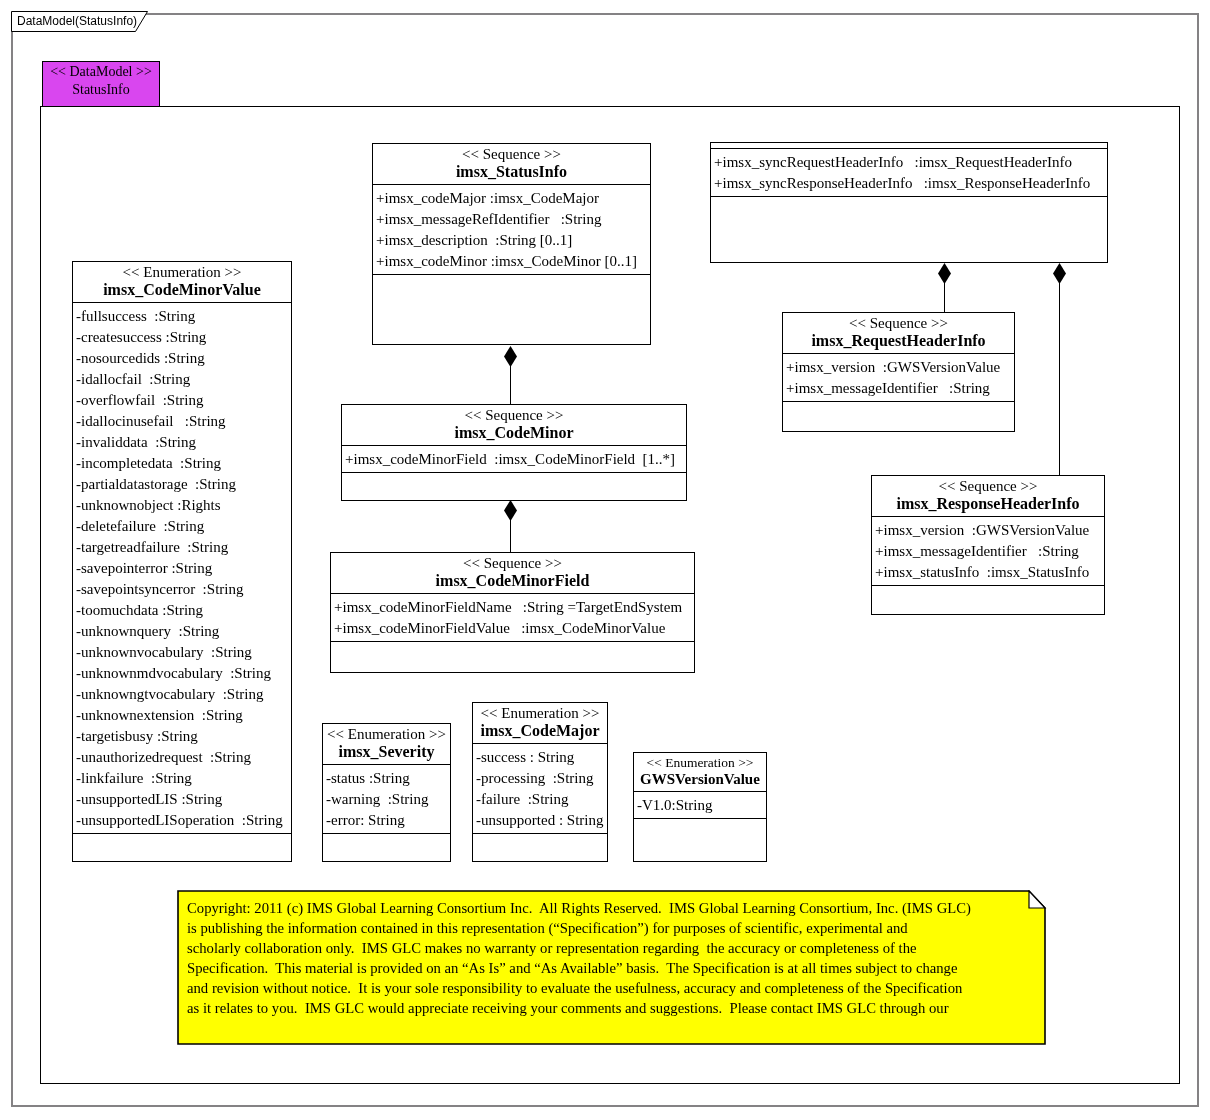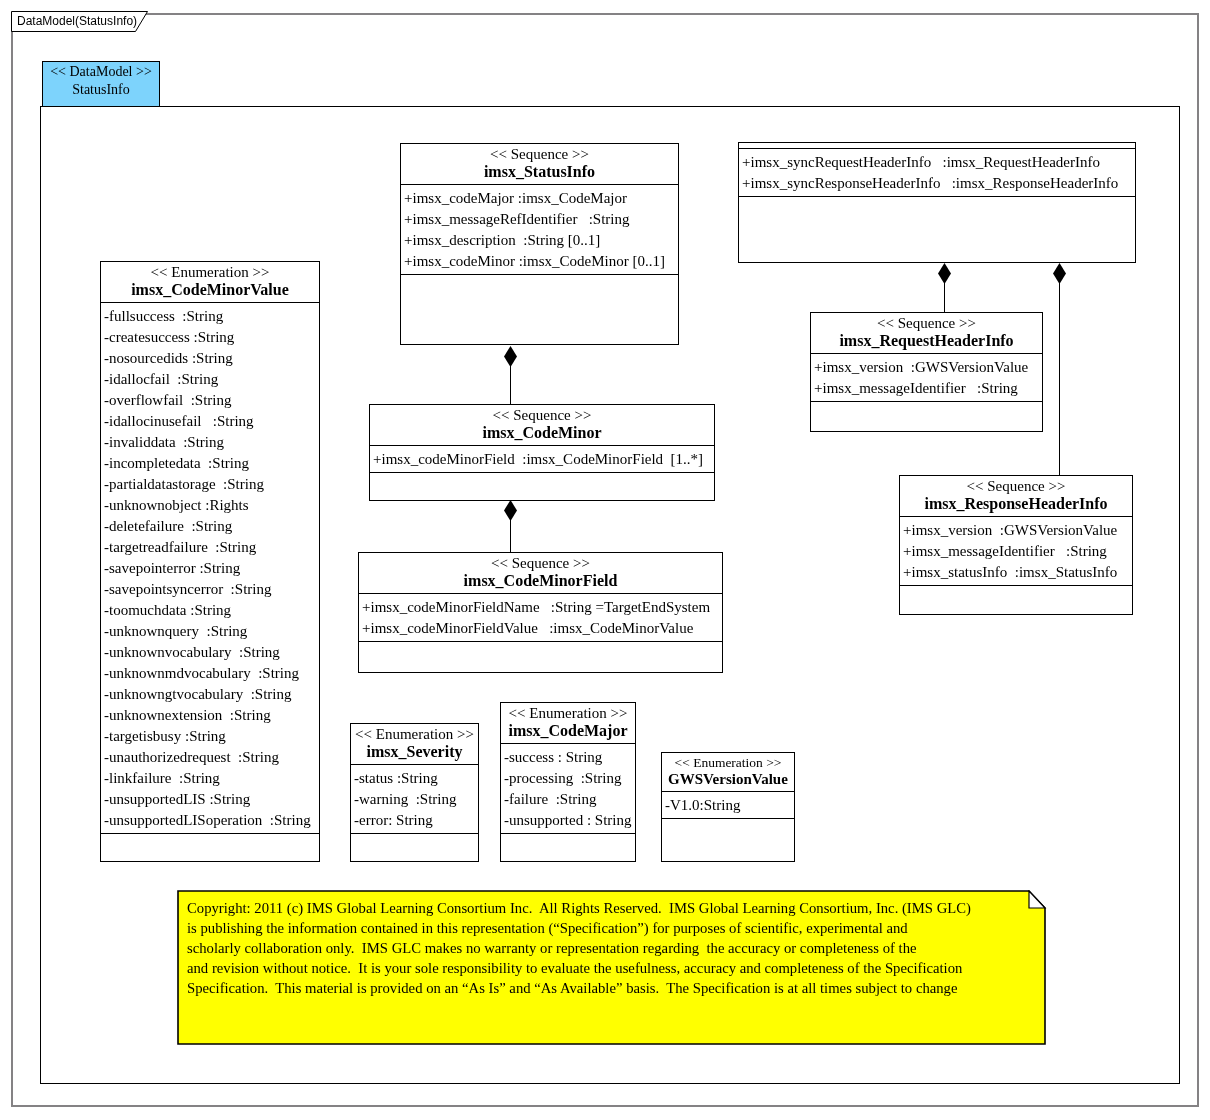--- a/index.html
+++ b/index.html
@@ -19,29 +19,29 @@
     position:absolute; left:6px; top:3px;
     font-family:"Liberation Sans","DejaVu Sans",sans-serif;
     font-size:12px; white-space:nowrap;
   }
   .inner-frame {
     position:absolute; left:40px; top:106px; width:1140px; height:978px;
     border:1px solid #000; background:#fff;
   }
   .model-label-box {
     position:absolute; left:42px; top:61px; width:118px; height:46px;
-    border:1px solid #000; background:#7dd3fc; z-index:3;
+    border:1px solid #000; background:#d946ef; z-index:3;
     text-align:center; font-size:14px;
   }
   .model-label-box .stereo { padding-top:2px; white-space:nowrap; }
   .model-label-box .mname { padding-top:2px; }
 
   .uml-box {
     position:absolute; border:1px solid #000; background:#fff;
-    display:flex; flex-direction:column; z-index:2;margin-left:28px;
+    display:flex; flex-direction:column; z-index:2;
   }
   .uml-header { border-bottom:1px solid #000; text-align:center; padding:2px 1px 3px 1px; }
   .uml-header .stereo { font-size:15px; white-space:nowrap; }
   .uml-header .cname  { font-size:16px; font-weight:bold; white-space:nowrap; }
   .uml-attrs { padding:3px 0 2px 3px; overflow:hidden; }
   .uml-attrs .attr-row {
     font-size:15px; line-height:21px; white-space:pre; overflow:hidden;
   }
   .uml-empty { border-top:1px solid #000; flex:1; min-height:18px; }
 
@@ -236,16 +236,17 @@
 
 <div class="note">
   <svg width="870" height="156">
     <path d="M1,1 H852 L868,18 V154 H1 Z" fill="#FFFF00" stroke="#000000" stroke-width="1.6"></path>
     <path d="M852,1 L868,18 L852,18 Z" fill="#ffffff" stroke="#000000" stroke-width="1.2"></path>
   </svg>
   <div class="note-text">
       <div class="attr-row">Copyright: 2011 (c) IMS Global Learning Consortium Inc.  All Rights Reserved.  IMS Global Learning Consortium, Inc. (IMS GLC)</div>
       <div class="attr-row">is publishing the information contained in this representation (“Specification”) for purposes of scientific, experimental and</div>
       <div class="attr-row">scholarly collaboration only.  IMS GLC makes no warranty or representation regarding  the accuracy or completeness of the</div>
+      <div class="attr-row">Specification.  This material is provided on an “As Is” and “As Available” basis.  The Specification is at all times subject to change</div>
       <div class="attr-row">and revision without notice.  It is your sole responsibility to evaluate the usefulness, accuracy and completeness of the Specification</div>
-      <div class="attr-row">Specification.  This material is provided on an “As Is” and “As Available” basis.  The Specification is at all times subject to change</div>
+      <div class="attr-row">as it relates to you.  IMS GLC would appreciate receiving your comments and suggestions.  Please contact IMS GLC through our</div>
     </div>
 </div>
 
 </body></html>

